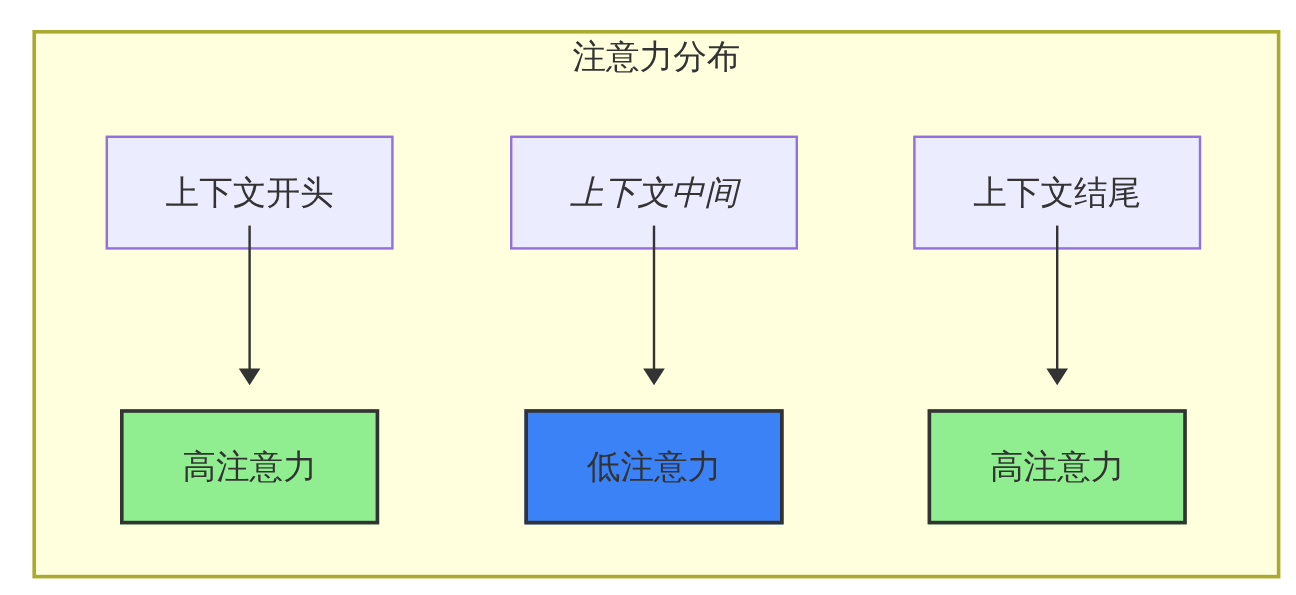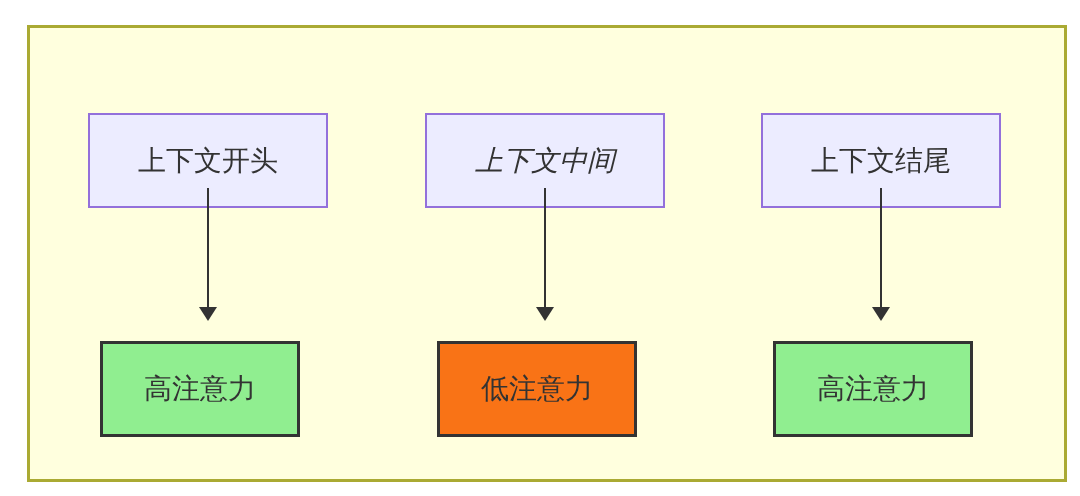--- a/index.html
+++ b/index.html
@@ -48,26 +48,26 @@
   }
   .node-top {
     top: 93px;
     width: 240px;
     height: 95px;
     background: #ececff;
     border: 2px solid #9370db;
   }
   .node-bottom {
     top: 321px;
-    width: 200px;
+    width: 216px;
     height: 96px;
     border: 3px solid #333333;
   }
   .fill-high { background: #90ee90; }
-  .fill-low  { background: #f97316; }
+  .fill-low  { background: #3b82f6; }
 
   .col1 .node-top { left: 88px; }
   .col2 .node-top { left: 425px; font-style: italic; }
   .col3 .node-top { left: 761px; }
   .col1 .node-bottom { left: 100px; }
   .col2 .node-bottom { left: 437px; }
   .col3 .node-bottom { left: 773px; }
 
   .arrow {
     position: absolute;
@@ -96,20 +96,21 @@
     border-right: 9px solid transparent;
     border-top: 14px solid #333333;
   }
 </style>
 </head>
 <body>
 
 <div class="canvas">
   <div class="frame"></div>
 
+  <div class="diagram-title">注意力分布</div>
 
   <div class="col1">
     <div class="node node-top">上下文开头</div>
     <div class="arrow">
       <div class="shaft"></div>
       <div class="head"></div>
     </div>
     <div class="node node-bottom fill-high">高注意力</div>
   </div>
 

